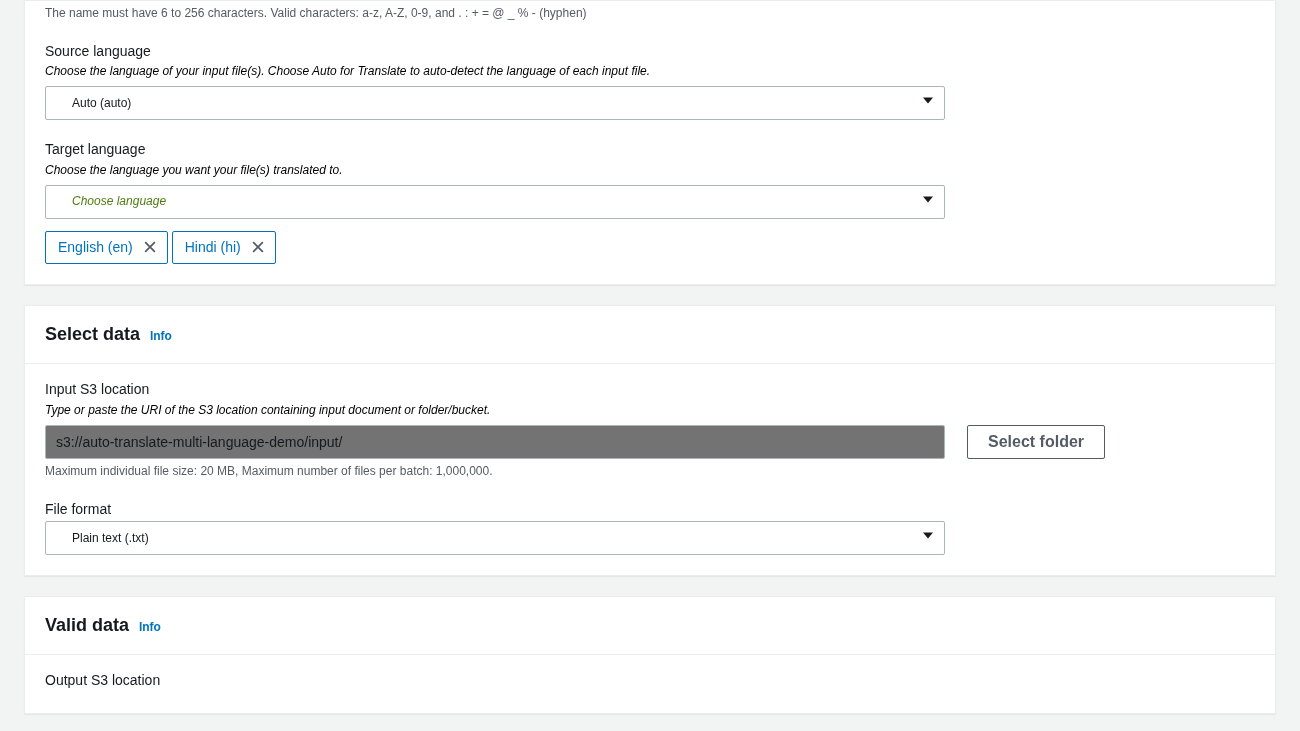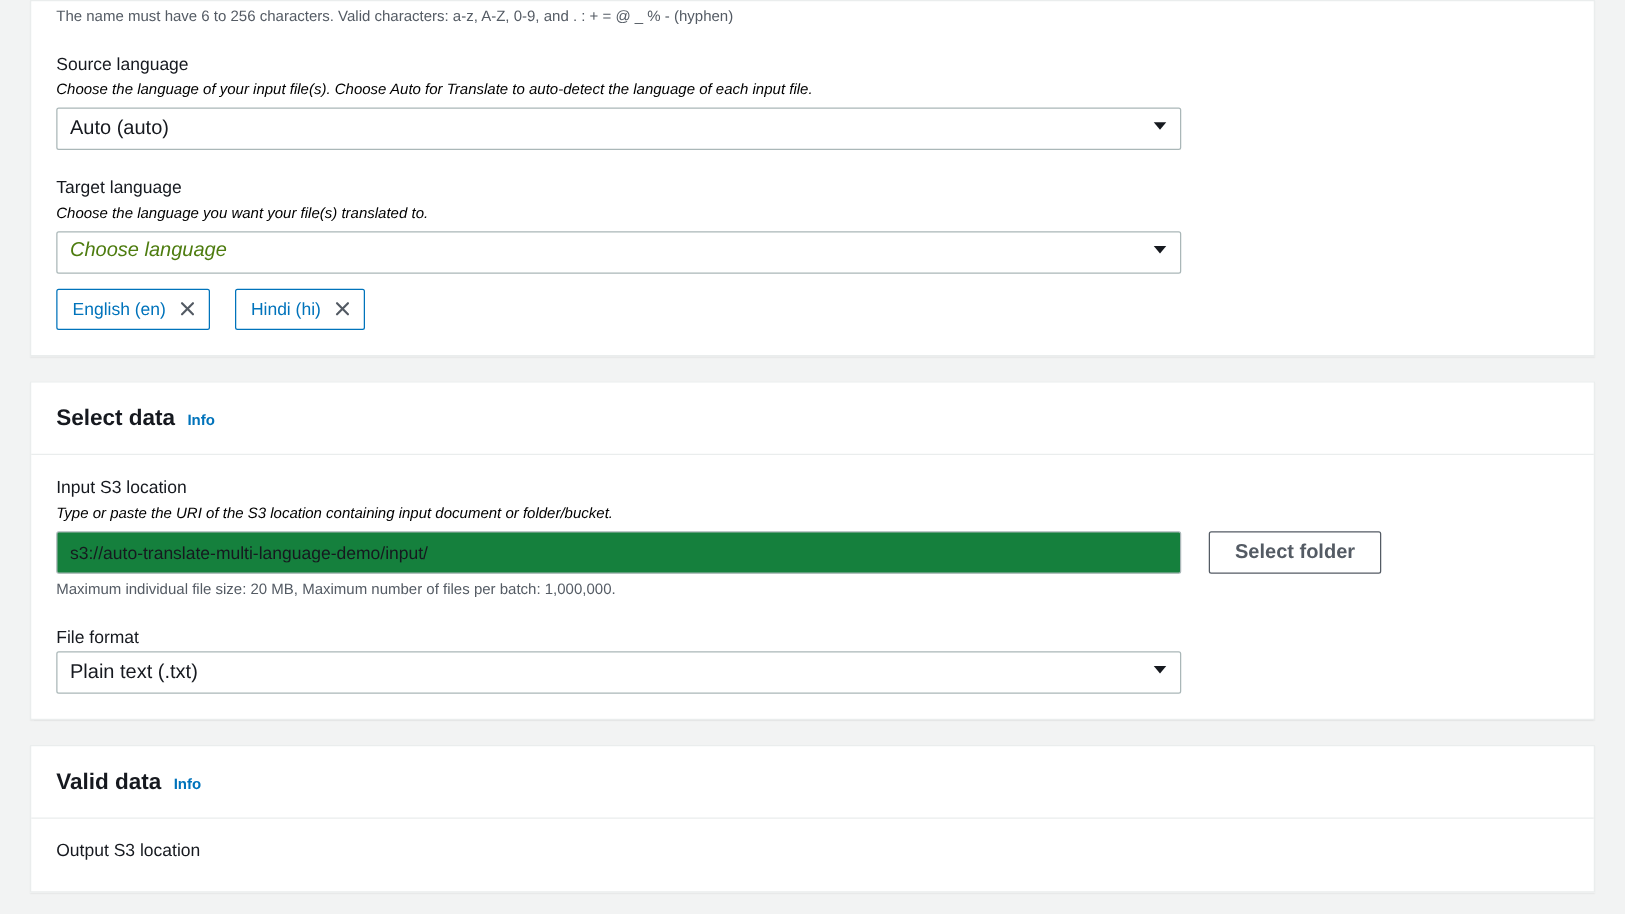--- a/index.html
+++ b/index.html
@@ -71,22 +71,22 @@
     position: relative;
     width: 100%;
     max-width: 900px;
   }
   .select {
     width: 100%;
     height: 34px;
     border: 1px solid #aab7b8;
     border-radius: 2px;
     background: #fff;
-    padding: 4px 32px 4px 10px;
-    font-size: 16px;
+    padding: 4px 32px 4px 26px;
+    font-size: 12px;
     color: #16191f;
     display: flex;
     align-items: center;
     cursor: pointer;
     position: relative;
   }
   .select.placeholder { color: #4d7c0f; font-style: italic; }
   .select-caret {
     position: absolute;
     right: 10px;
@@ -94,28 +94,28 @@
     transform: translateY(-50%);
     pointer-events: none;
     color: #545b64;
   }
   .text-input {
     width: 100%;
     max-width: 900px;
     height: 34px;
     border: 1px solid #aab7b8;
     border-radius: 2px;
-    background: #15803d;
+    background: #737373;
     padding: 4px 10px;
     font-size: 14px;
     color: #16191f;
   }
   .tags-row {
     display: flex;
-    gap: 20px;
+    gap: 4px;
     margin-top: 12px;
     flex-wrap: wrap;
     align-items: center;
   }
   .tag {
     border: 1px solid #0073bb;
     border-radius: 2px;
     background: #fff;
     color: #0073bb;
     font-size: 14px;

